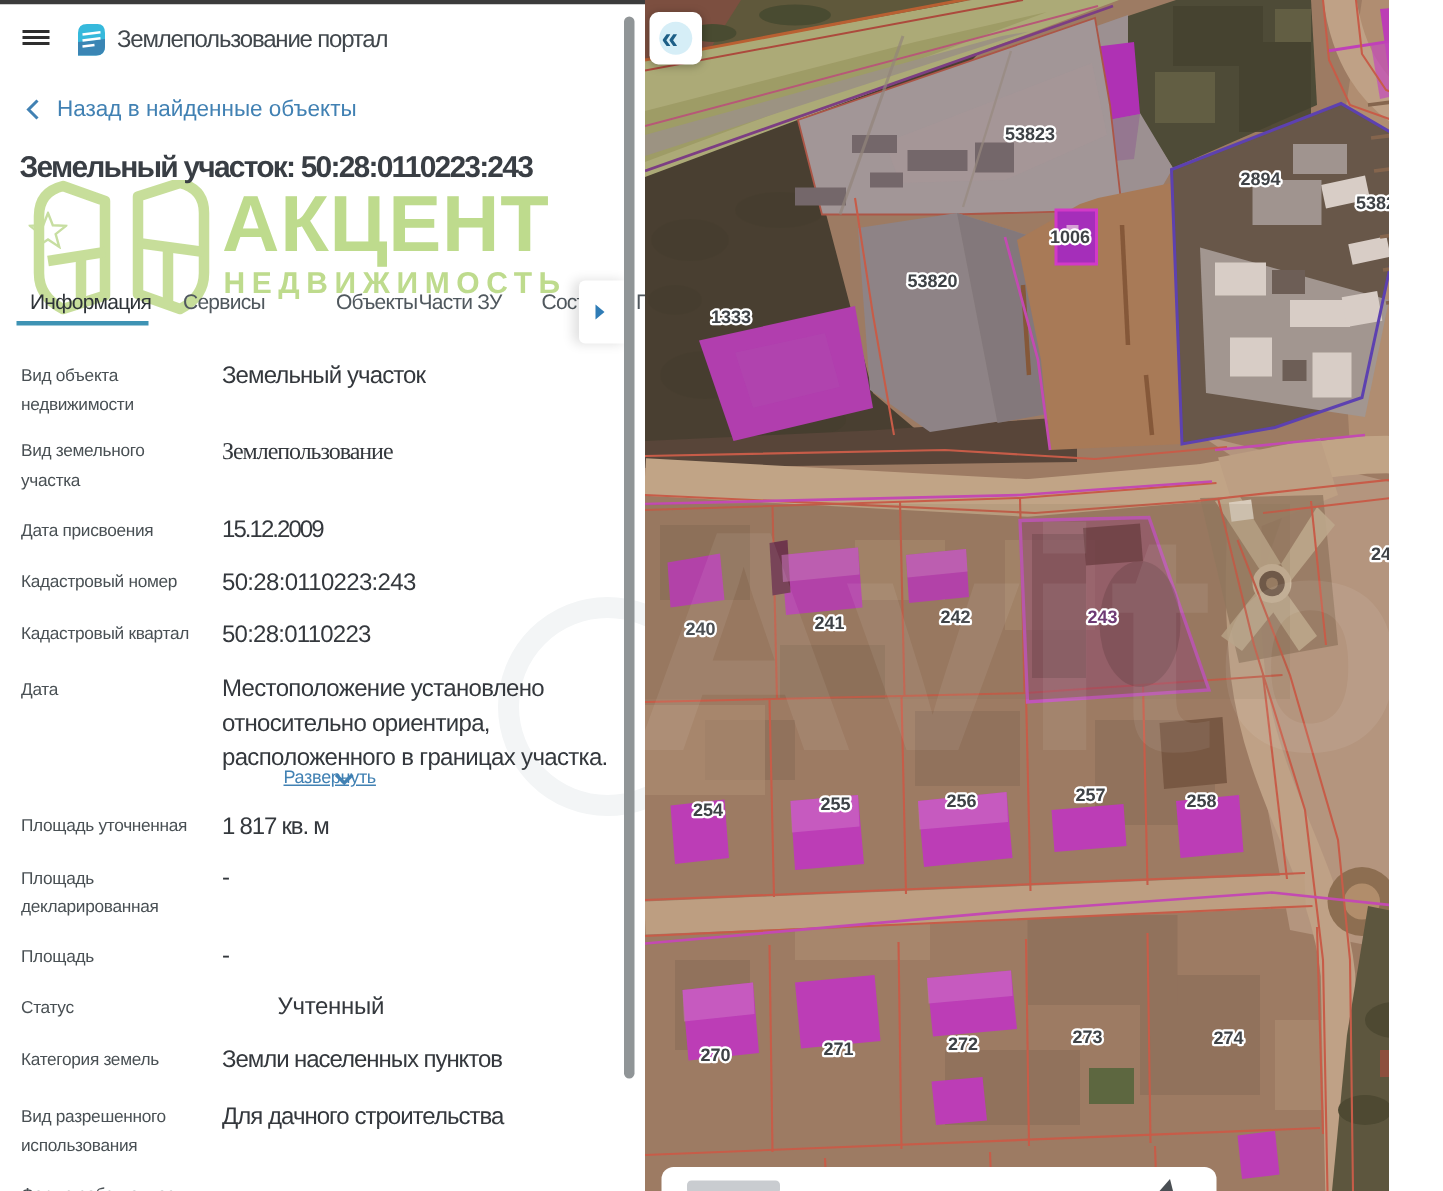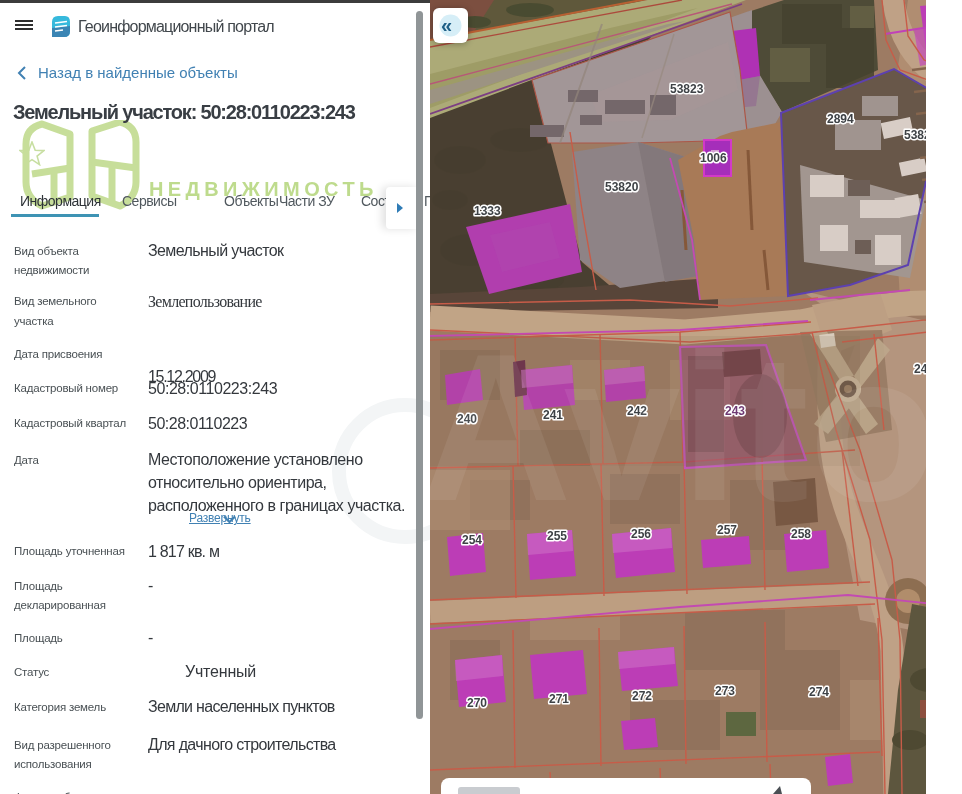--- a/index.html
+++ b/index.html
@@ -29,21 +29,21 @@
   <svg class="abs" style="left:49px;top:11px;" width="24" height="26" viewBox="0 0 24 26">
     <path d="M3 23 L3 8 Q3 2 9 2 L16 2 Q21 2 21 8 L21 17 Q21 23 15 23 Z" fill="#36b9dc"></path>
     <path d="M3 23 L3 14 L21 12 L21 17 Q21 23 15 23 Z" fill="#3a85b4"></path>
     <g stroke="#ffffff" stroke-width="1.6">
       <line x1="6" y1="9" x2="18" y2="7.5"></line>
       <line x1="6" y1="13" x2="18" y2="11.5"></line>
       <line x1="6" y1="17" x2="14" y2="16"></line>
     </g>
   </svg>
 
-  <div class="abs" style="left:78px;top:15px;font-size:16px;color:#41474c;letter-spacing:-0.8px;">Геоинформационный портал</div>
+  <div class="abs" style="left:78px;top:15px;font-size:16px;color:#41474c;letter-spacing:-0.8px;">Землепользование портал</div>
 
   <svg class="abs" style="left:16px;top:63px;" width="12" height="14" viewBox="0 0 12 14">
     <path d="M9 1 L3 7 L9 13" fill="none" stroke="#4181b3" stroke-width="2"></path>
   </svg>
   <div class="abs" style="left:38px;top:61px;font-size:15px;color:#4181b3;">Назад в найденные объекты</div>
 
   <div class="abs" style="left:0;top:90px;width:430px;height:130px;opacity:0.92;">
 
     <svg class="abs" style="left:19px;top:48px;" width="26" height="25" viewBox="0 0 26 25">
       <path d="M13 1 L16.2 9.2 L25 9.6 L18.1 15.1 L20.5 23.6 L13 18.7 L5.5 23.6 L7.9 15.1 L1 9.6 L9.8 9.2 Z" fill="none" stroke="#c3dc9a" stroke-width="1.6"></path>
@@ -53,20 +53,21 @@
       <g fill="none" stroke="#c3dc92" stroke-width="7" stroke-linejoin="round">
         <path d="M52,14 L24,4 Q8,8 8,24 L8,62 Q8,78 24,86 L52,77 Z"></path>
         <path d="M14,54 L52,48"></path>
         <path d="M36,51 L36,83"></path>
         <path d="M74,11 L102,2 Q118,6 118,22 L118,62 Q118,78 102,86 L74,76 Z"></path>
         <path d="M74,42 L118,48"></path>
         <path d="M94,44 L94,82"></path>
       </g>
     </svg>
 
+    <div class="abs" style="left:148px;top:26px;font-size:53px;font-weight:bold;color:#b9d884;letter-spacing:0.5px;">АКЦЕНТ</div>
     <div class="abs" style="left:149px;top:85px;font-size:20px;font-weight:bold;color:#b9d884;letter-spacing:4.4px;">НЕДВИЖИМОСТЬ</div>
   </div>
 
   <div class="abs" style="left:13px;top:98px;font-size:20px;font-weight:bold;color:#393e44;letter-spacing:-1.2px;">Земельный участок: 50:28:0110223:243</div>
 
   <div class="abs" style="left:0;top:188px;width:430px;height:25px;font-size:14px;color:#50585e;letter-spacing:-0.5px;">
     <div class="abs" style="left:20px;top:2px;color:#2e3338;">Информация</div>
     <div class="abs" style="left:122px;top:2px;">Сервисы</div>
     <div class="abs" style="left:188px;top:2px;margin-left:36px;">Объекты</div>
     <div class="abs" style="left:279px;top:2px;">Части ЗУ</div>
@@ -85,21 +86,21 @@
 
     <div class="abs" style="left:14px;top:242px;">Вид объекта</div>
     <div class="abs" style="left:14px;top:261px;">недвижимости</div>
     <div class="abs" style="left:148px;top:239px;font-size:16px;color:#34383d;letter-spacing:-0.6px;">Земельный участок</div>
 
     <div class="abs" style="left:14px;top:292px;">Вид земельного</div>
     <div class="abs" style="left:14px;top:312px;">участка</div>
     <div class="abs" style="left:148px;top:290px;font-size:16px;color:#34383d;letter-spacing:-0.7px;font-family:Liberation Serif, serif;">Землепользование</div>
 
     <div class="abs" style="left:14px;top:345px;">Дата присвоения</div>
-    <div class="abs" style="left:148px;top:342px;font-size:16px;color:#34383d;letter-spacing:-1.3px;margin-top:23px;">15.12.2009</div>
+    <div class="abs" style="left:148px;top:342px;font-size:16px;color:#34383d;letter-spacing:-1.3px;">15.12.2009</div>
 
     <div class="abs" style="left:14px;top:379px;">Кадастровый номер</div>
     <div class="abs" style="left:148px;top:377px;font-size:16px;color:#34383d;letter-spacing:-0.45px;">50:28:0110223:243</div>
 
     <div class="abs" style="left:14px;top:414px;">Кадастровый квартал</div>
     <div class="abs" style="left:148px;top:412px;font-size:16px;color:#34383d;letter-spacing:-0.5px;">50:28:0110223</div>
 
     <div class="abs" style="left:14px;top:451px;">Дата</div>
     <div class="abs" style="left:148px;top:446px;font-size:16px;color:#34383d;line-height:22.8px;letter-spacing:-0.45px;">Местоположение установлено<br>относительно ориентира,<br>расположенного в границах участка.</div>
 

